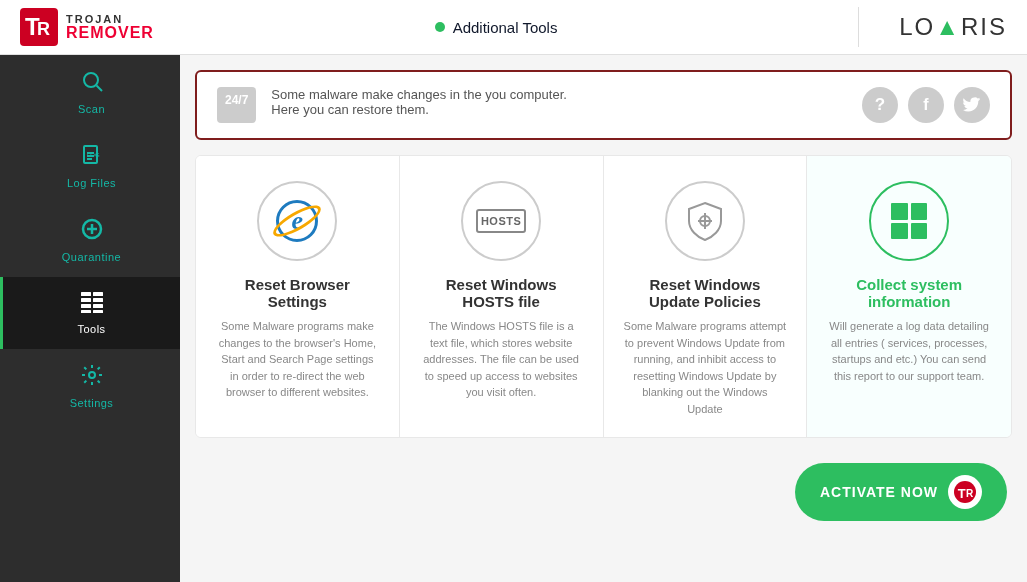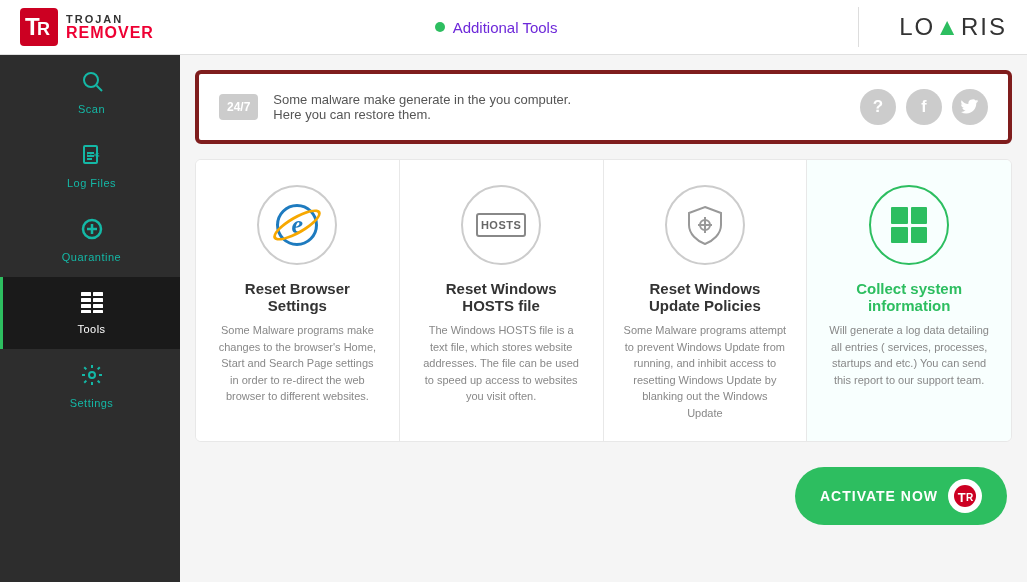--- a/index.html
+++ b/index.html
@@ -12,21 +12,21 @@
       border-bottom: 1px solid #e0e0e0; flex-shrink: 0;
     }
     .logo-area { display: flex; align-items: center; gap: 8px; }
     .logo-icon { width: 38px; height: 38px; }
     .logo-text { display: flex; flex-direction: column; line-height: 1; }
     .logo-trojan { font-size: 11px; font-weight: 700; color: #333; letter-spacing: 2px; }
     .logo-remover { font-size: 16px; font-weight: 900; color: #e03; letter-spacing: 1px; }
 
     .header-center { display: flex; align-items: center; gap: 8px; }
     .green-dot { width: 10px; height: 10px; background: #2dbe60; border-radius: 50%; }
-    .additional-tools-label { font-size: 15px; color: #6d28d9; }
+    .additional-tools-label { font-size: 15px; color: #0f172a; }
 
     .header-divider { width: 1px; height: 40px; background: #ddd; margin: 0 20px; }
 
     .loaris-brand { font-size: 24px; font-weight: 400; color: #333; letter-spacing: 2px; margin-left: 20px; }
     .loaris-brand span { color: #2dbe60; }
 
     
     .main { display: flex; flex: 1; overflow: hidden; }
 
     
@@ -42,21 +42,21 @@
     .sidebar-item.active { background: #1a1a1a; color: #fff; border-left: 3px solid #2dbe60; }
     .sidebar-item .icon { font-size: 22px; margin-bottom: 4px; }
     .sidebar-item .label { font-size: 11px; text-transform: none; letter-spacing: 0.5px; }
 
     
     .content { flex: 1; background: #f5f5f5; overflow-y: auto; padding: 0; }
 
     
     .banner {
       background: #fff; margin: 15px; border-radius: 6px; padding: 15px 20px;
-      display: flex; align-items: center; gap: 15px; border: 4px solid #7f1d1d;
+      display: flex; gap: 15px; border: 2px solid #7f1d1d;
     }
     .banner-badge {
       background: #ccc; color: #fff; font-size: 12px; font-weight: 700;
       padding: 6px 8px; border-radius: 4px; white-space: nowrap; flex-shrink: 0;
     }
     .banner-text { font-size: 13px; color: #555; flex: 1; }
     .banner-icons { display: flex; gap: 10px; margin-left: auto; }
     .banner-icon-btn {
       width: 36px; height: 36px; border-radius: 50%; background: #ccc;
       display: flex; align-items: center; justify-content: center;
@@ -214,21 +214,21 @@
     </div>
 
 
   </div>
 
   <div class="content">
 
     <div class="banner">
       <div class="banner-badge">24/7</div>
       <div class="banner-text">
-        <div>Some malware make generate in the you computer.</div>
+        <div>Some malware make changes in the you computer.</div>
         <div>Here you can restore them.</div>
       </div>
       <div class="banner-icons">
         <div class="banner-icon-btn" style="font-size:17px;font-weight:700;">?</div>
         <div class="banner-icon-btn" style="font-size:16px;font-weight:700;">f</div>
         <div class="banner-icon-btn" style="font-size:14px;">
           <svg width="18" height="16" viewBox="0 0 18 16" fill="white">
             <path d="M17.316 2.058a7.094 7.094 0 01-2.003.549A3.494 3.494 0 0016.839.637a7.016 7.016 0 01-2.214.847A3.49 3.49 0 0011.081.5C9.01.5 7.33 2.18 7.33 4.25c0 .274.03.541.09.797C4.408 4.9 2.024 3.386.664 1.155A3.488 3.488 0 00.184 2.9c0 1.21.616 2.277 1.551 2.903a3.475 3.475 0 01-1.581-.436v.044c0 1.691 1.2 3.103 2.795 3.424a3.5 3.5 0 01-1.577.06c.444 1.386 1.733 2.395 3.26 2.423A7.006 7.006 0 010 12.9a9.892 9.892 0 005.356 1.57c6.427 0 9.937-5.323 9.937-9.937 0-.151-.003-.302-.01-.452a7.1 7.1 0 001.743-1.808l-.71-.215z"></path>
           </svg>
         </div>

